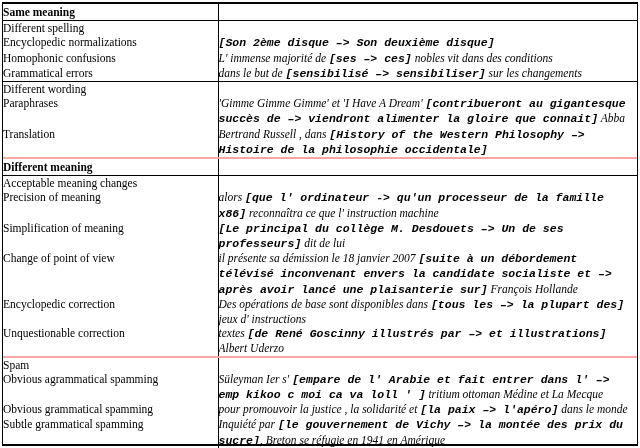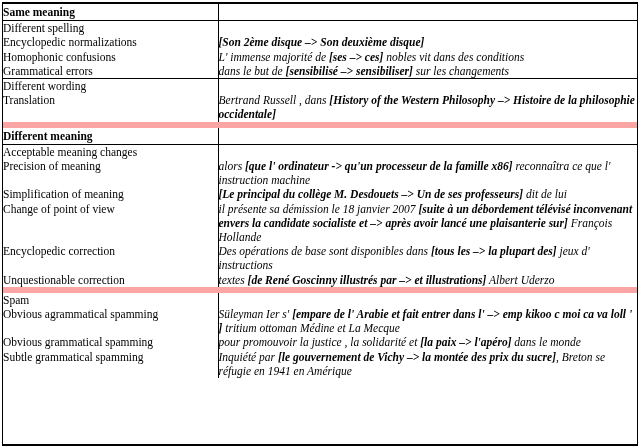--- a/index.html
+++ b/index.html
@@ -31,31 +31,31 @@
     vertical-align: top;
     padding: 0;
     line-height: 14.2px;
     font-size: 11.5px;
     overflow: hidden;
   }
   td.c1 { border-right: 1px solid #000; }
   tr.sec { border-bottom: 1px solid #000; }
   tr.sec td { padding-top: 1px; padding-bottom: 1px; }
   tr.div-single { border-top: 1px solid #000; }
-  tr.div-thick { border-top: 6px solid #fca5a5; }
+  tr.div-thick { border-top: 2px solid #fca5a5; }
   .sec-label { font-weight: bold; padding-left: 6px; }
   .grp-label { padding-left: 10px; }
   .itm-label { padding-left: 25px; }
   td.ex {
     font-style: italic;
     font-size: 11px;
     padding-left: 6px;
     padding-right: 3px;
   }
-  td.ex b { font-weight: bold; }
+  td.ex b { font-weight: bold; font-family: Liberation Mono, monospace; }
 </style>
 </head>
 <body>
 
 <div class="page">
   <table class="cat">
     <colgroup>
       <col style="width:215px">
       <col>
     </colgroup>
@@ -76,20 +76,24 @@
           <td class="c1 itm-label">Homophonic confusions</td>
           <td class="c2 ex"><span class="seg-plain">L' immense majorité de </span><b class="seg-bold">[ses –&gt; ces]</b><span class="seg-plain"> nobles vit dans des conditions</span></td>
         </tr>
         <tr>
           <td class="c1 itm-label">Grammatical errors</td>
           <td class="c2 ex"><span class="seg-plain">dans le but de </span><b class="seg-bold">[sensibilisé –&gt; sensibiliser]</b><span class="seg-plain"> sur les changements</span></td>
         </tr>
         <tr class="div-single">
           <td class="c1 grp-label">Different wording</td>
           <td class="c2"></td>
+        </tr>
+        <tr>
+          <td class="c1 itm-label">Paraphrases</td>
+          <td class="c2 ex"><span class="seg-plain">'Gimme Gimme Gimme' et 'I Have A Dream' </span><b class="seg-bold">[contribueront au gigantesque succès de –&gt; viendront alimenter la gloire que connait]</b><span class="seg-plain"> Abba</span></td>
         </tr>
         <tr>
           <td class="c1 itm-label">Translation</td>
           <td class="c2 ex"><span class="seg-plain">Bertrand Russell , dans </span><b class="seg-bold">[History of the Western Philosophy –&gt; Histoire de la philosophie occidentale]</b></td>
         </tr>
         <tr class="sec div-thick">
           <td class="c1 sec-label">Different meaning</td>
           <td class="c2"></td>
         </tr>
         <tr>

